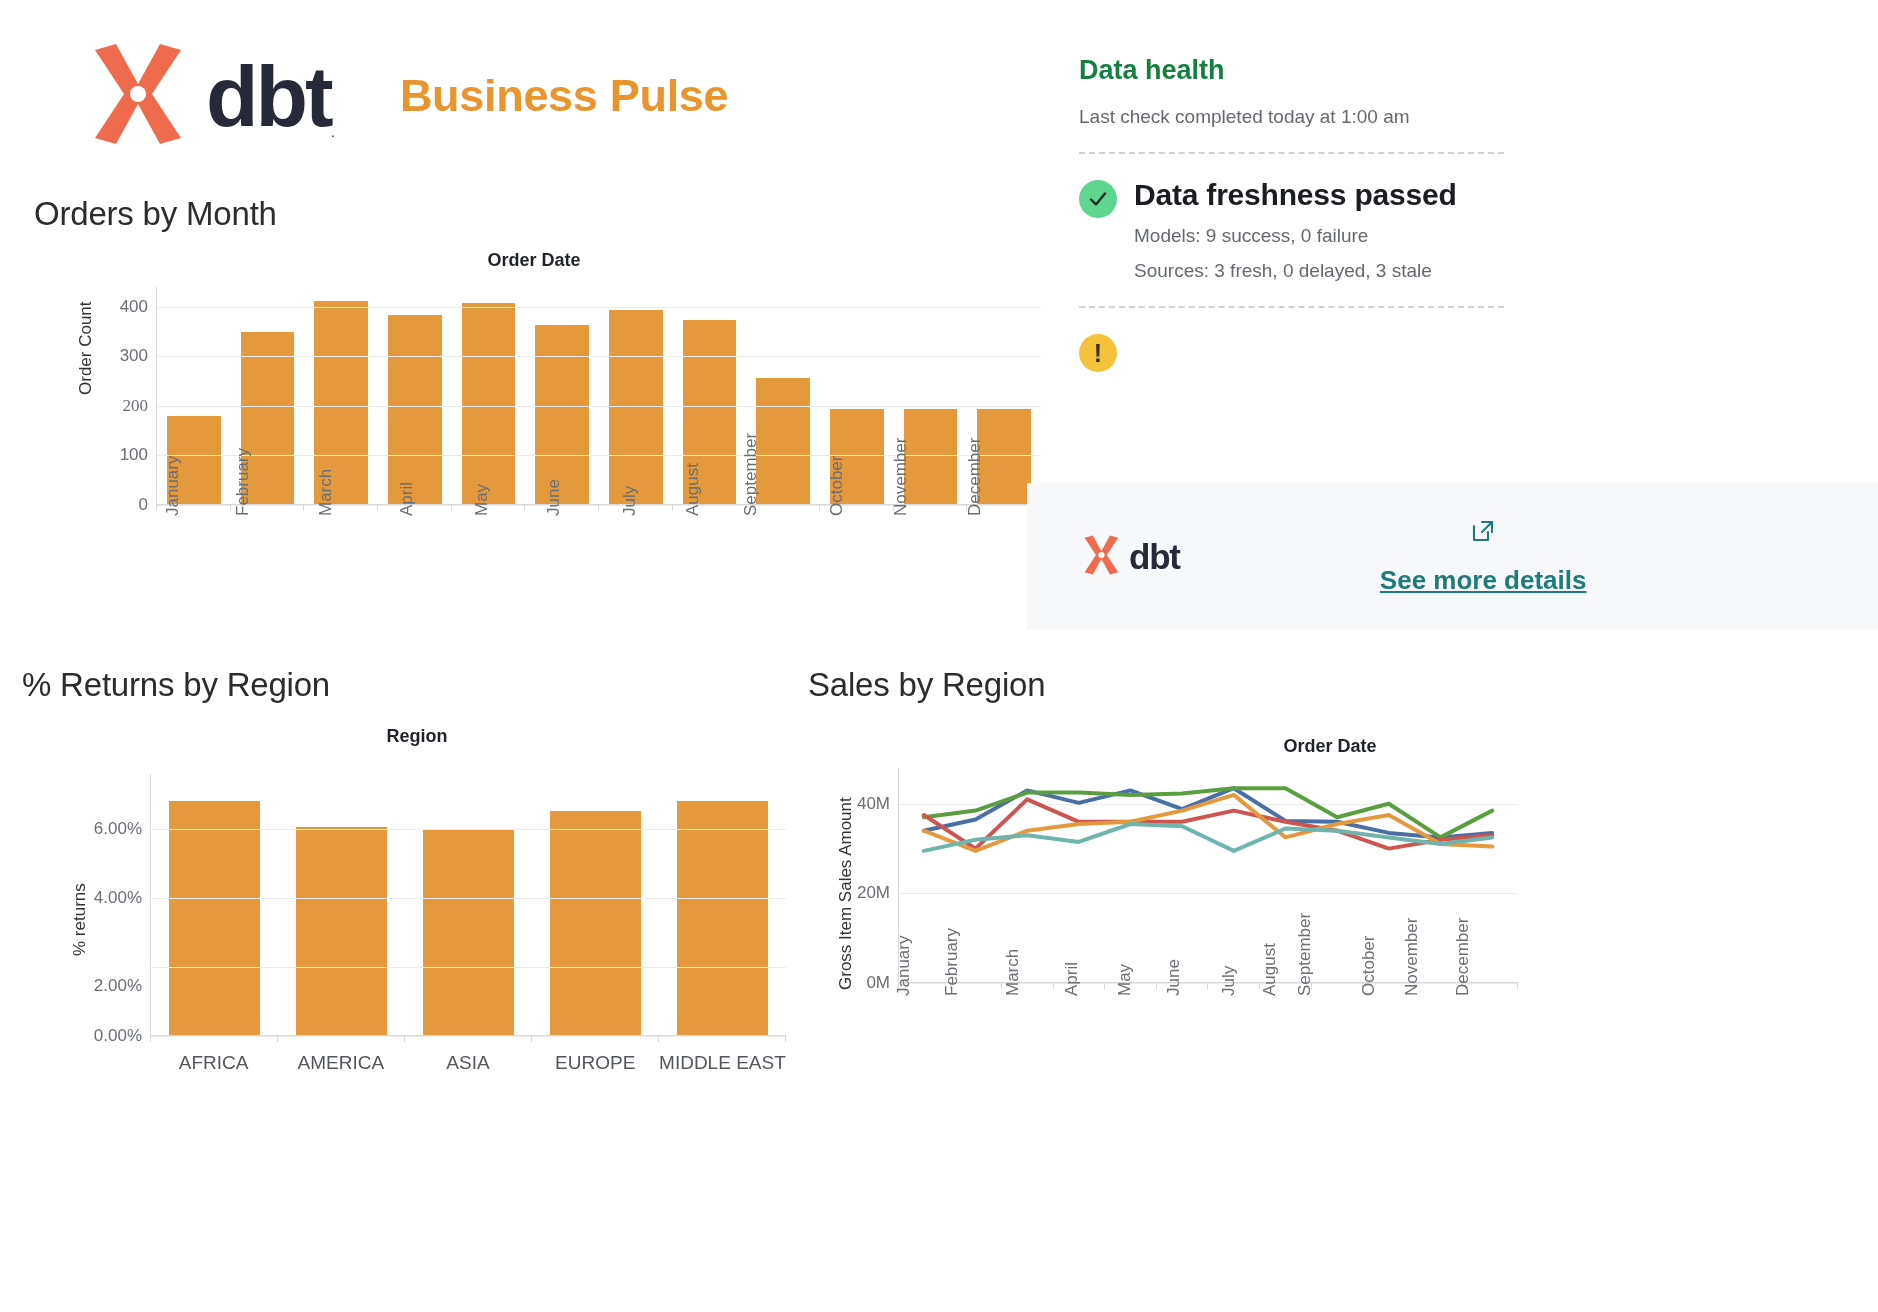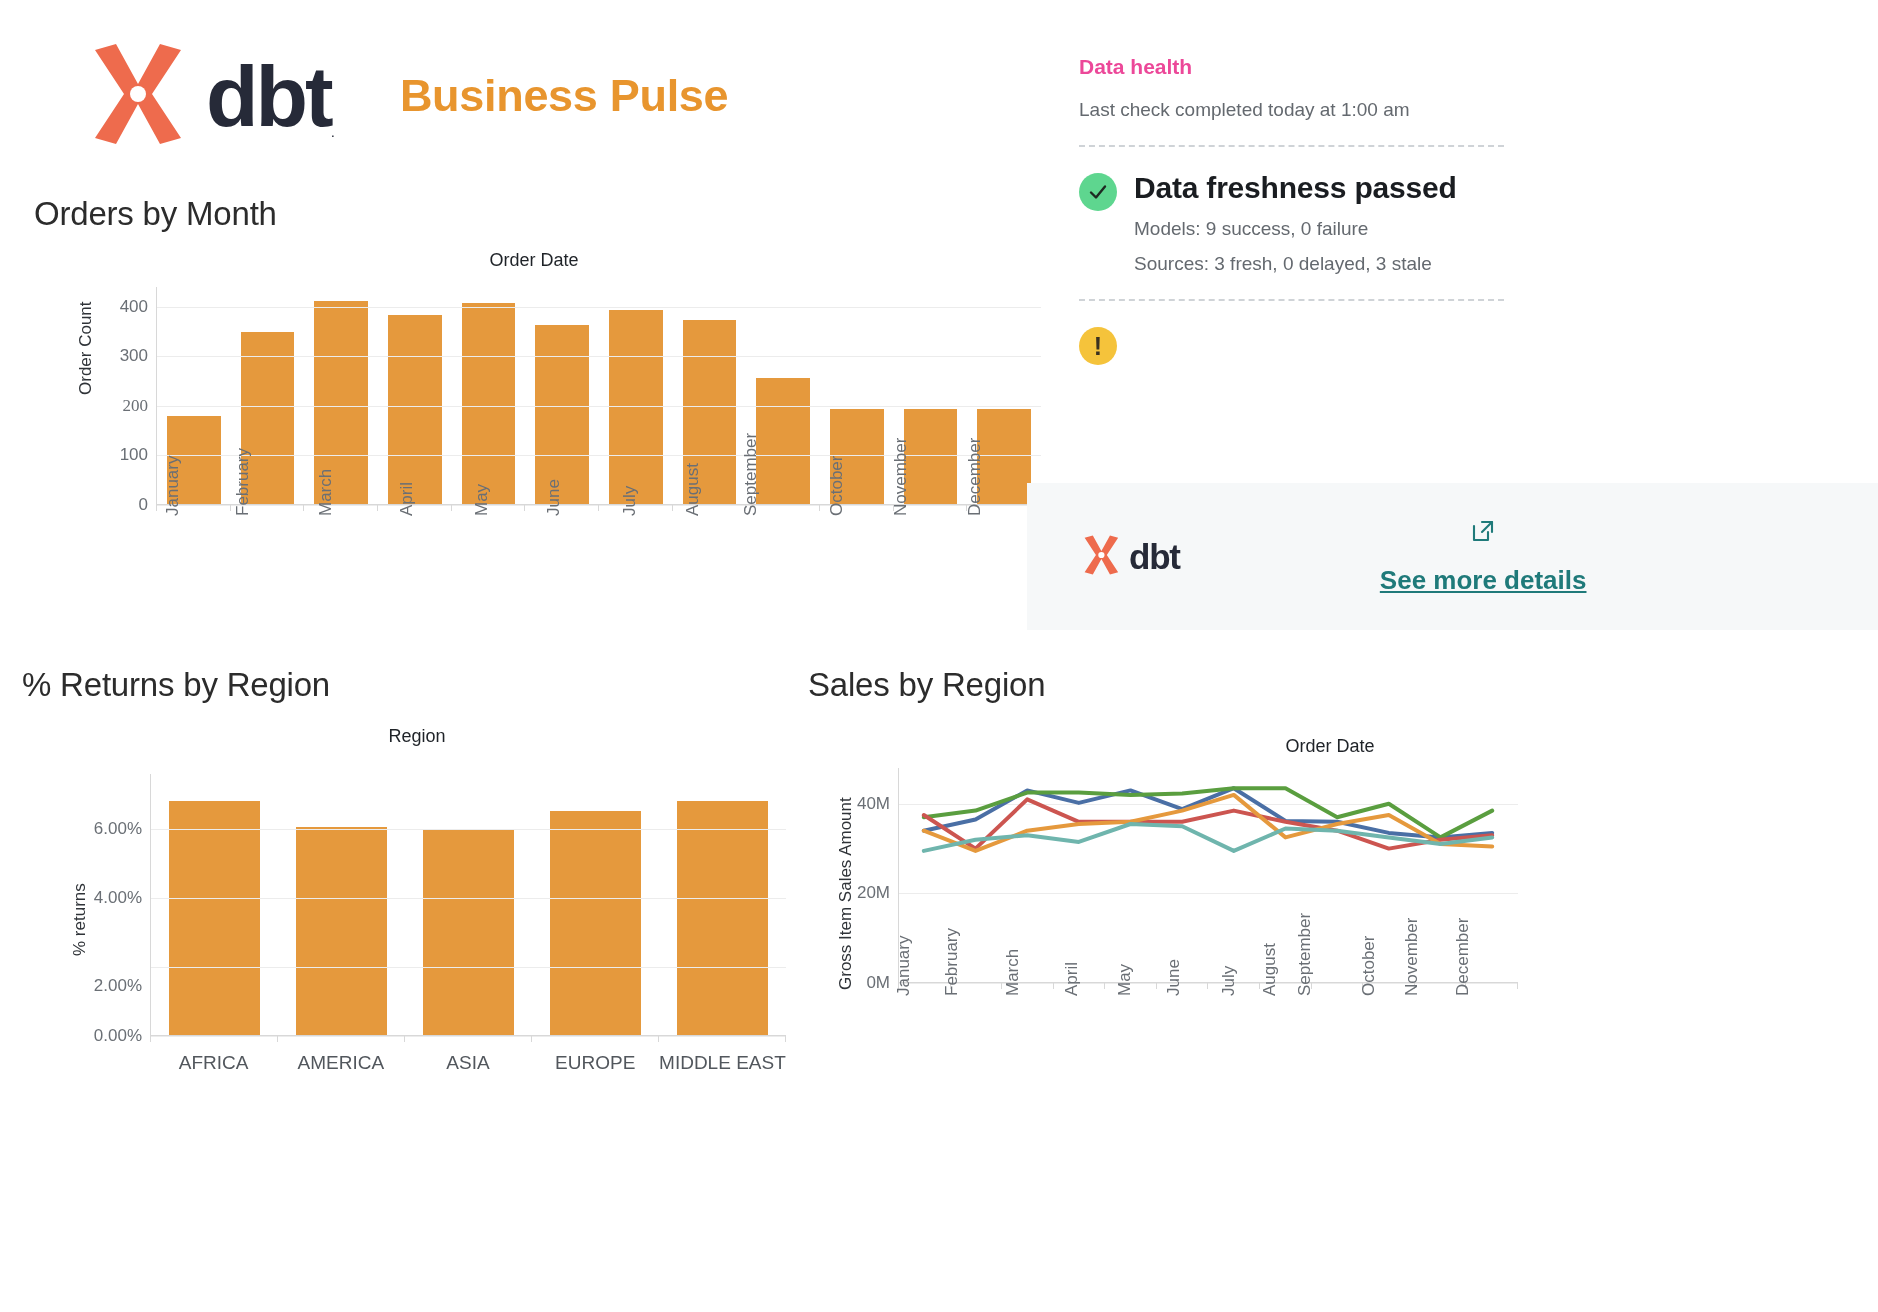--- a/index.html
+++ b/index.html
@@ -16,21 +16,21 @@
   .header { position: absolute; left: 78px; top: 38px; display: flex; align-items: center; gap: 68px; }
   .logo-wrap { display: flex; align-items: center; gap: 10px; }
   .dbt-word { font-size: 86px; font-weight: bold; letter-spacing: -3px; color: #262a38; line-height: 1; position: relative; }
   .dbt-word .tm { font-size: 15px; vertical-align: bottom; font-weight: normal; }
   .pulse-title { font-size: 45px; font-weight: bold; color: #e8952e; letter-spacing: -0.3px; }
 
   
   .sec-title { font-size: 33px; font-weight: 400; color: #2c2c2c; letter-spacing: -0.2px; }
 
   
-  .chart-head { font-size: 18px; font-weight: normal; color: #1f2328; text-align: center; }
+  .chart-head { font-size: 18px; font-weight: bold; color: #1f2328; text-align: center; }
 
   
   #orders-block { position: absolute; left: 34px; top: 195px; width: 1000px; height: 450px; }
   #orders-block .sec-title { position: absolute; left: 0; top: 0; }
   #orders-title { position: absolute; left: 0; right: 0; top: 55px; }
   .ob-plot { position: absolute; left: 122px; top: 92px; width: 885px; height: 218px; border-left: 1px solid #d8d8d8; border-bottom: 1px solid #d8d8d8; }
   .ob-gridline { position: absolute; left: 0; right: 0; height: 1px; background: #ececec; }
   .ob-ylabel { position: absolute; right: 100%; margin-right: 9px; transform: translateY(-50%); font-size: 17px; color: #6a6f75; white-space: nowrap; }
   .ob-ytitle { position: absolute; left: 42px; top: 200px; transform: rotate(-90deg); transform-origin: left top; font-size: 17px; color: #2f3338; white-space: nowrap; }
   .ob-bars { position: absolute; left: 0; bottom: 0; top: 0; right: 0; display: flex; align-items: flex-end; }
@@ -38,21 +38,21 @@
   .ob-bar { width: 73%; background: #e5993d; }
   .ob-xlabels { position: absolute; left: 122px; top: 315px; width: 885px; display: flex; }
   .ob-xcell { flex: 1 1 0; position: relative; height: 110px; }
   .ob-xcell span { position: absolute; left: 50%; top: 6px; transform: translateX(-50%) rotate(-90deg); transform-origin: top left; font-size: 17px; color: #6a6f75; white-space: nowrap; }
   .ob-tickmarks { position: absolute; left: 122px; top: 310px; width: 885px; height: 6px; display: flex; }
   .ob-tickmarks div { flex: 1 1 0; border-left: 1px solid #d8d8d8; }
   .ob-tickmarks div:last-child { border-right: 1px solid #d8d8d8; }
 
   
   #health { position: absolute; left: 1079px; top: 55px; width: 740px; }
-  .health-title { font-size: 21px; font-weight: bold; color: #ec4899; }
+  .health-title { font-size: 27px; font-weight: bold; color: #15803d; }
   .health-sub { margin-top: 20px; font-size: 19px; color: #64696f; }
   .hr-dash { margin: 24px 0 0 0; border-top: 2px dashed #cfd3d7; height: 0; width: 425px; }
   .hstatus { display: flex; gap: 17px; margin-top: 24px; }
   .hbadge { width: 38px; height: 38px; border-radius: 50%; flex: none; display: flex; align-items: center; justify-content: center; margin-top: 2px; }
   .hbadge.ok { background: #5ed68f; }
   .hbadge.warn { background: #f5c33b; }
   .hbadge svg { display: block; }
   .hbadge .bang { font-size: 25px; font-weight: bold; color: #3a3020; line-height: 1; }
   .hstatus-title { font-size: 30px; font-weight: bold; color: #1a1d21; letter-spacing: -0.2px; }
   .hstatus-line { font-size: 19px; color: #64696f; margin-top: 13px; }

